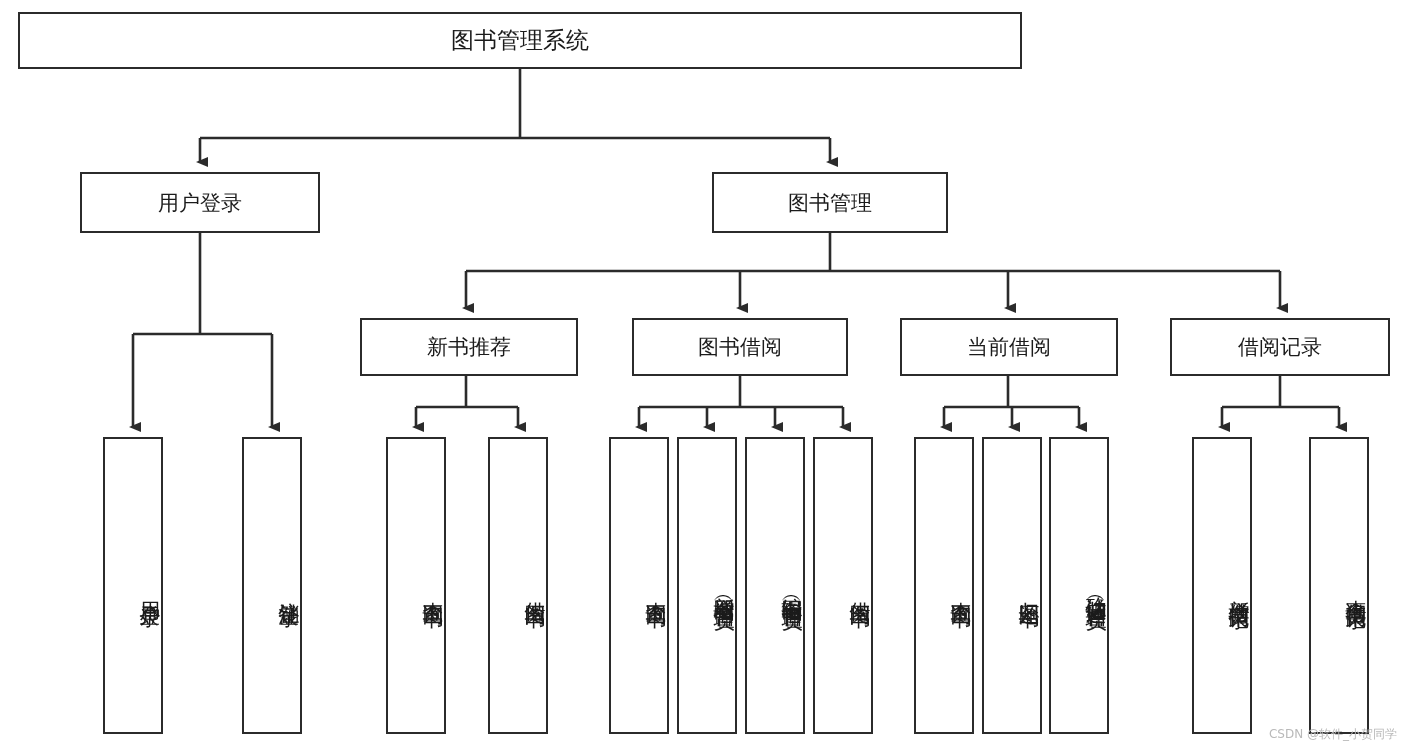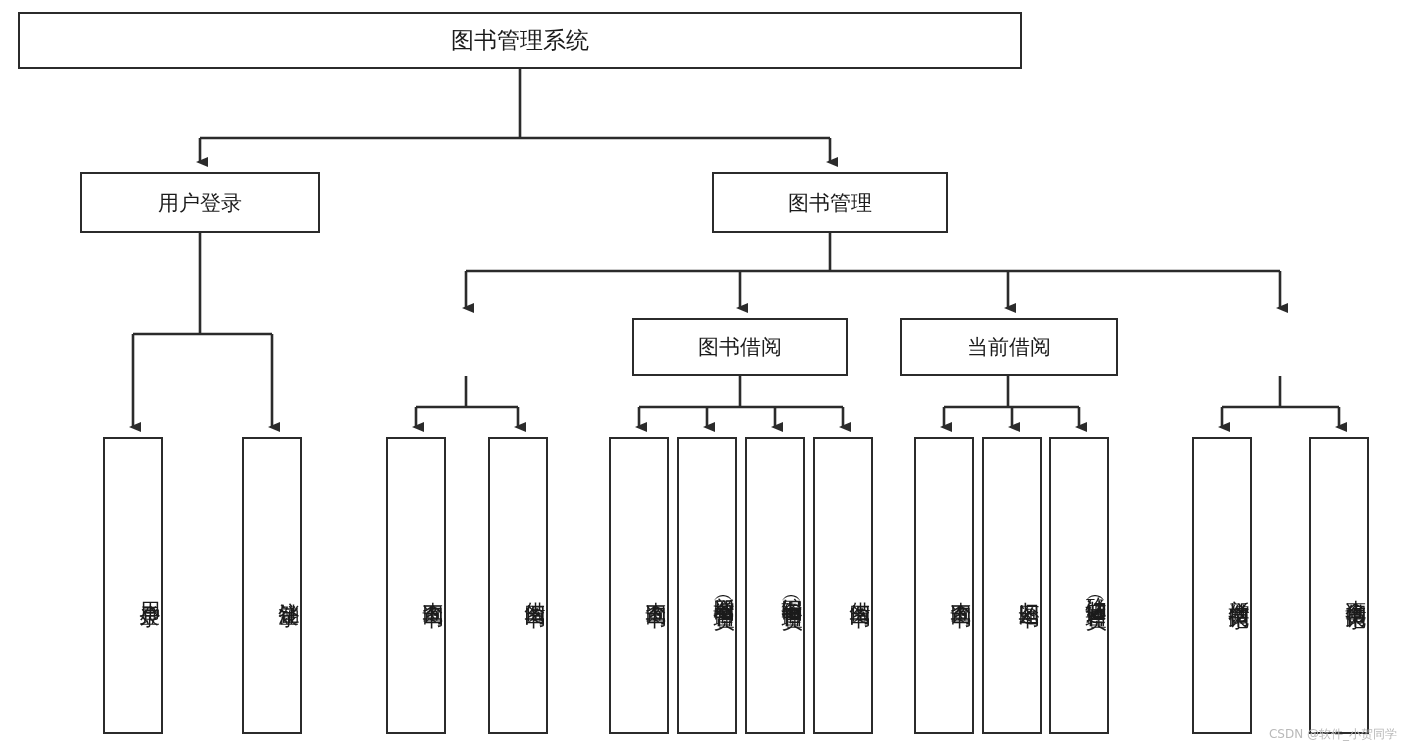--- a/index.html
+++ b/index.html
@@ -133,26 +133,32 @@
     <span class="label">图书管理系统</span>
   </div>
 
   <div class="node lvl2" style="left:80px; top:172px; width:240px; height:61px;">
     <span class="label">用户登录</span>
   </div>
   <div class="node lvl2" style="left:712px; top:172px; width:236px; height:61px;justify-content:center;">
     <span class="label">图书管理</span>
   </div>
 
+  <div class="node lvl3" style="left:360px; top:318px; width:218px; height:58px;">
+    <span class="label">新书推荐</span>
+  </div>
   <div class="node lvl3" style="left:632px; top:318px; width:216px; height:58px;">
     <span class="label">图书借阅</span>
   </div>
   <div class="node lvl3" style="left:900px; top:318px; width:218px; height:58px;">
     <span class="label">当前借阅</span>
   </div>
+  <div class="node lvl3" style="left:1170px; top:318px; width:220px; height:58px;">
+    <span class="label">借阅记录</span>
+  </div>
 
   <div class="node leaf" style="left:103px; top:437px; width:60px; height:297px;">
     <span class="label">用户登录</span>
   </div>
   <div class="node leaf" style="left:242px; top:437px; width:60px; height:297px;">
     <span class="label">注销登录</span>
   </div>
 
   <div class="node leaf" style="left:386px; top:437px; width:60px; height:297px;">
     <span class="label">查询图书</span>

